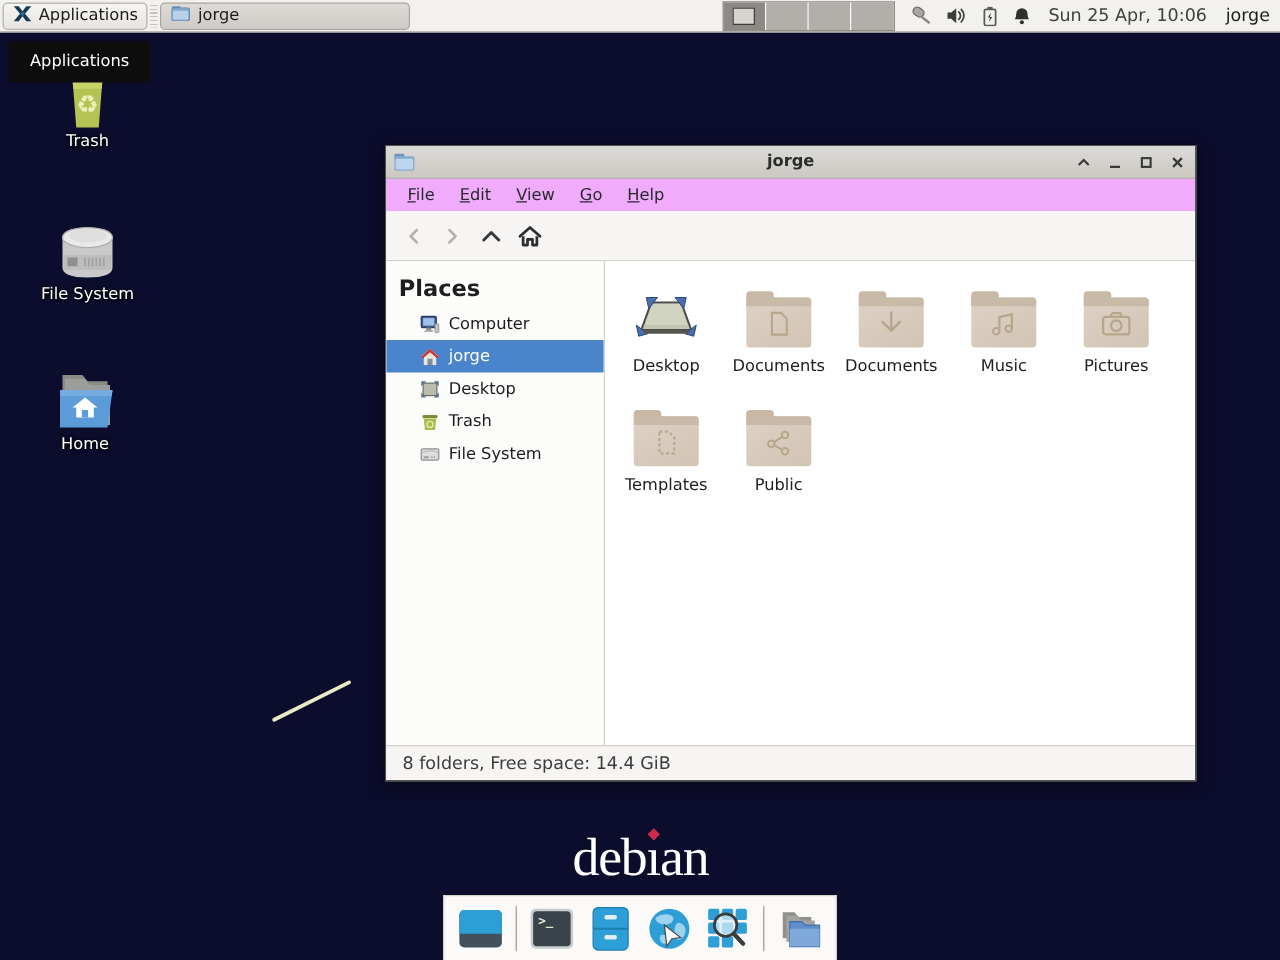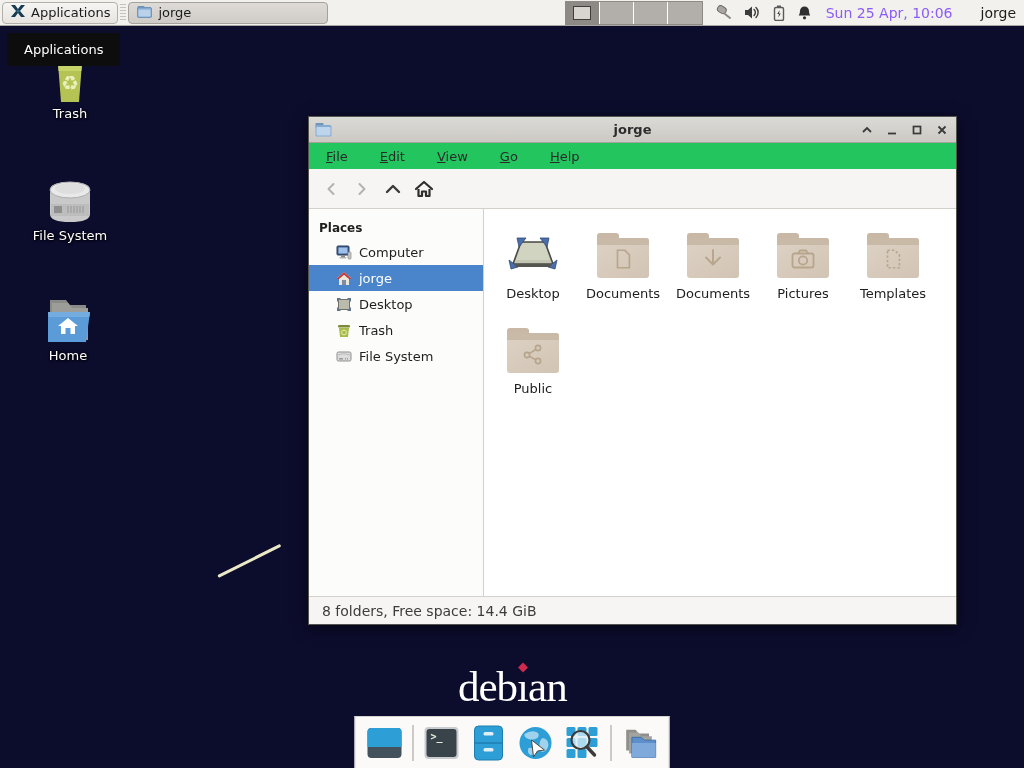--- a/index.html
+++ b/index.html
@@ -32,21 +32,21 @@
   .pager { display:flex; height:24px; margin-right:10px; border:1px solid #8e8b87; }
   .pager .ws { width:34px; height:100%; background:#b2afab; border-right:1px solid #ffffff; position:relative; }
   .pager .ws:last-child { border-right:none; }
   .pager .ws.active { background:#8d8a86; }
   .pager .ws.active .mini-win {
     position:absolute; left:7px; top:4px; width:18px; height:14px;
     background:#d8d5d1; border:1.5px solid #3f3d3a;
   }
   .tray { display:flex; align-items:center; gap:12px; margin-right:14px; }
   .tray svg { display:block; }
-  .clock { font-size:14px; color:#8b5cf6; margin-right:28px; white-space:nowrap; }
+  .clock { font-size:14px; color:#404040; margin-right:15px; white-space:nowrap; }
   .user { font-size:14px; color:#1c1c1c; margin-right:8px; }
 
   
   .tooltip {
     position:absolute; left:7px; top:33px; z-index:50;
     background:#0d0d0d; color:#fff; border-radius:3px;
     padding:9px 17px; font-size:13px;
   }
 
   
@@ -101,21 +101,21 @@
   }
   .titlebar .t-icon { width:18px; height:16px; }
   .titlebar .t-title {
     position:absolute; left:0; right:0; text-align:center;
     font-weight:bold; font-size:13px; color:#2c2c2c; pointer-events:none;
   }
   .titlebar .t-btns { margin-left:auto; display:flex; gap:9px; z-index:1; }
   .titlebar .t-btns span { width:16px; height:16px; display:flex; align-items:center; justify-content:center; }
 
   .menubar {
-    height:26px; background:#22c55e; display:flex; align-items:center; padding-left:8px; gap:14px;
+    height:26px; background:#f0abfc; display:flex; align-items:center; padding-left:8px; gap:2px;
   }
   .menu-item { display:inline-block; padding:3px 9px; font-size:13px; color:#2a2a2a; }
   .menu-item::first-letter { text-decoration:underline; }
 
   .toolbar {
     height:40px; background:#f6f5f3; border-bottom:1px solid #d4d1cc;
     display:flex; align-items:center; padding:0 7px; gap:2px;
   }
   .nav-btn { width:29px; height:28px; display:flex; align-items:center; justify-content:center; border-radius:3px; }
   .pathbar {
@@ -123,21 +123,21 @@
     border:1px solid #c8c5c0; border-radius:4px;
     display:flex; align-items:center; padding:0 7px; gap:7px;
   }
   .pathbar .path-text { flex:1; font-size:13px; color:#1e1e1e; }
 
   .win-body { flex:1; display:flex; min-height:0; }
   .sidebar {
     width:175px; background:#fcfcfb; border-right:1px solid #d4d1cc;
     padding-top:7px; overflow:hidden;
   }
-  .sb-header { font-weight:bold; font-size:12px; color:#1e1e1e; padding:5px 10px 4px; }
+  .sb-header { font-weight:bold; font-size:18px; color:#1e1e1e; padding:5px 10px 4px; }
   .sb-row { height:26px; display:flex; align-items:center; gap:7px; padding-left:27px; font-size:13px; color:#1e1e1e; }
   .sb-row.selected { background:#4a85cb; color:#ffffff; }
   .sb-row svg { flex:0 0 auto; }
 
   .filepane { flex:1; background:#ffffff; position:relative; }
   .file-grid { display:flex; flex-wrap:wrap; padding:14px 0 0 4px; }
   .file-cell { width:90px; height:95px; display:flex; flex-direction:column; align-items:center; }
   .file-cell .f-ic { height:62px; display:flex; align-items:center; justify-content:center; }
   .file-cell .f-lbl { font-size:13px; color:#1e1e1e; margin-top:1px; }
 
@@ -436,20 +436,34 @@
             <span class="glyph">
                   <svg width="24" height="24" viewBox="0 0 24 24">
                     <path d="M12 3 V15 M5 10.5 L12 17.5 L19 10.5" fill="none" stroke="#b7a58c" stroke-width="1.9" stroke-linecap="round" stroke-linejoin="round"></path>
                   </svg>
                 </span>
           </div>
             </div>
           <div class="f-lbl">Documents</div>
         </div>
 
+        <div class="file-cell">
+          <div class="f-ic">
+              <div class="folder48">
+            <span class="glyph">
+                  <svg width="24" height="24" viewBox="0 0 24 24">
+              <path d="M8.5 18 V6.5 L18.5 4.5 V16" fill="none" stroke="#b7a58c" stroke-width="1.8"></path>
+              <circle cx="6" cy="18" r="2.6" fill="none" stroke="#b7a58c" stroke-width="1.6"></circle>
+              <circle cx="16" cy="16" r="2.6" fill="none" stroke="#b7a58c" stroke-width="1.6"></circle>
+            </svg>
+                </span>
+          </div>
+            </div>
+          <div class="f-lbl">Music</div>
+        </div>
 
         <div class="file-cell">
           <div class="f-ic">
               <div class="folder48">
             <span class="glyph">
                   <svg width="26" height="24" viewBox="0 0 26 24">
               <rect x="2.5" y="6.5" width="21" height="14" rx="2" fill="none" stroke="#b7a58c" stroke-width="1.8"></rect>
               <path d="M8 6.5 L10 3.5 H16 L18 6.5" fill="none" stroke="#b7a58c" stroke-width="1.8"></path>
               <circle cx="13" cy="13.5" r="4.2" fill="none" stroke="#b7a58c" stroke-width="1.8"></circle>
             </svg>

